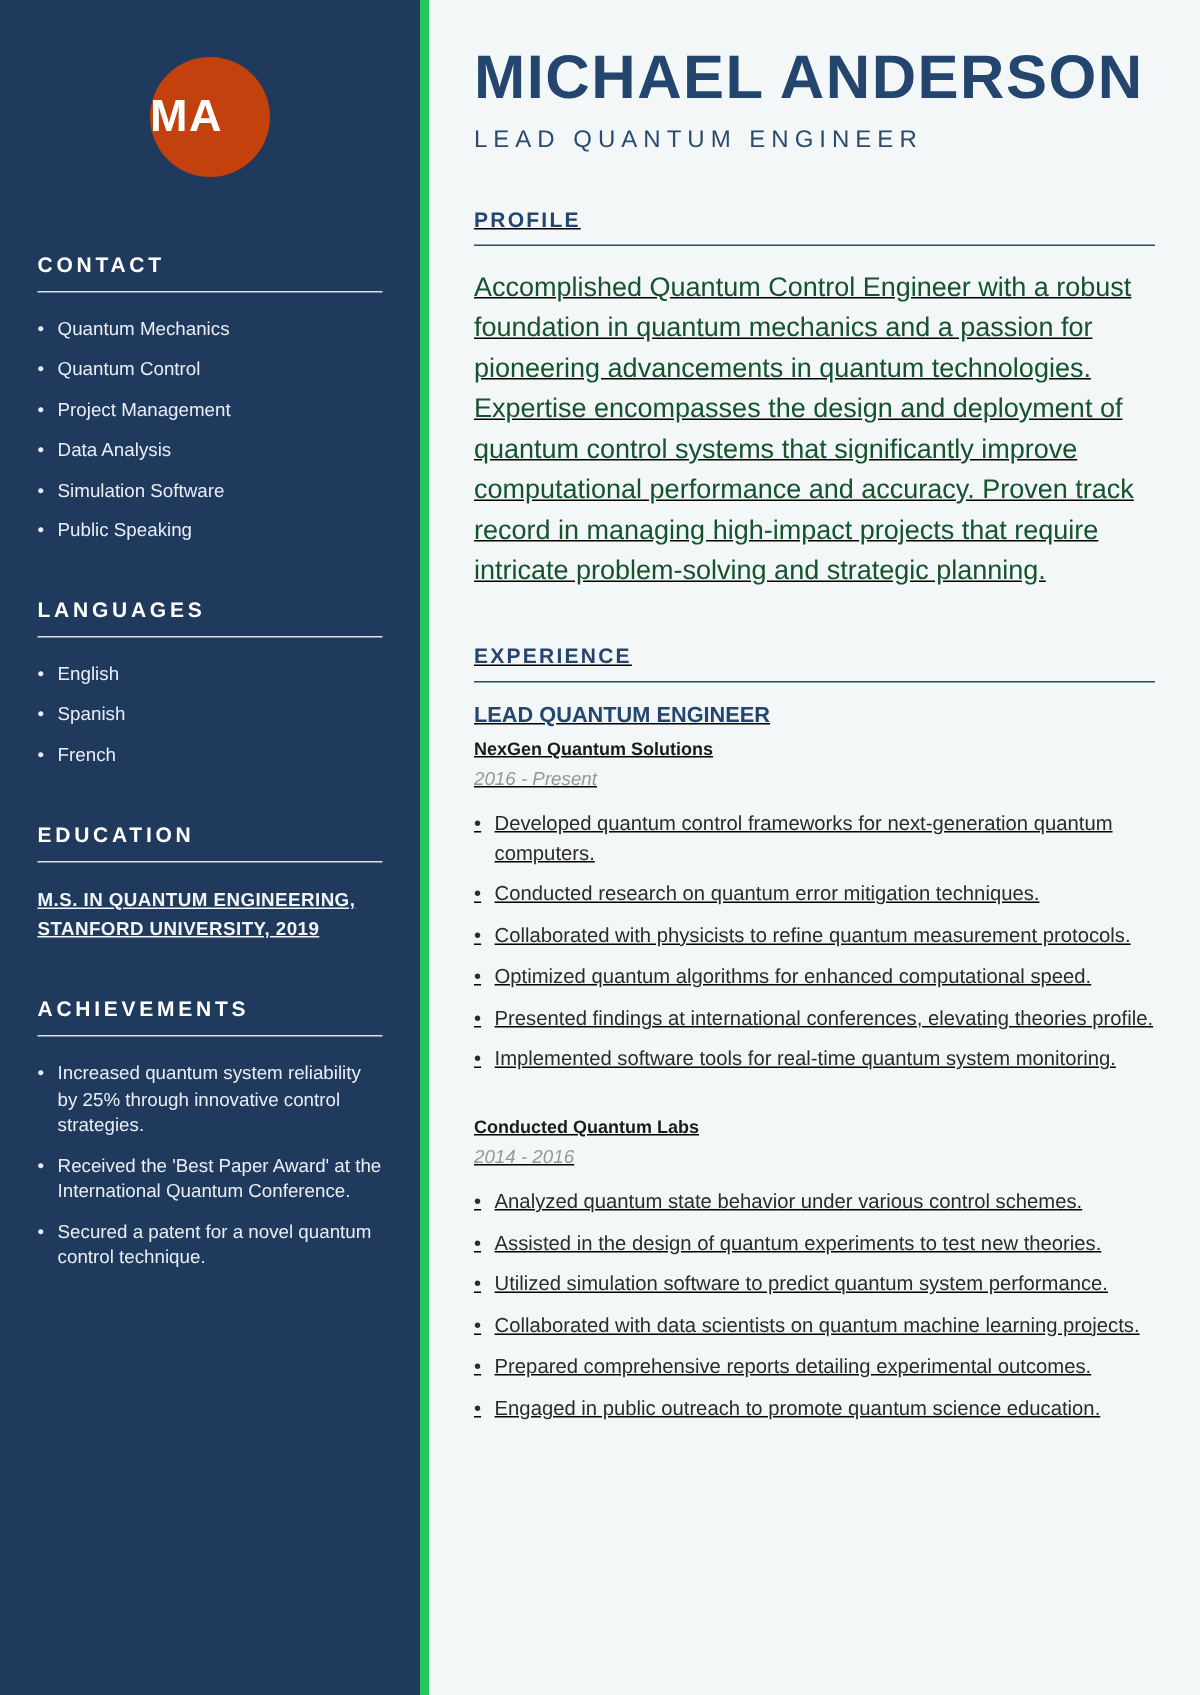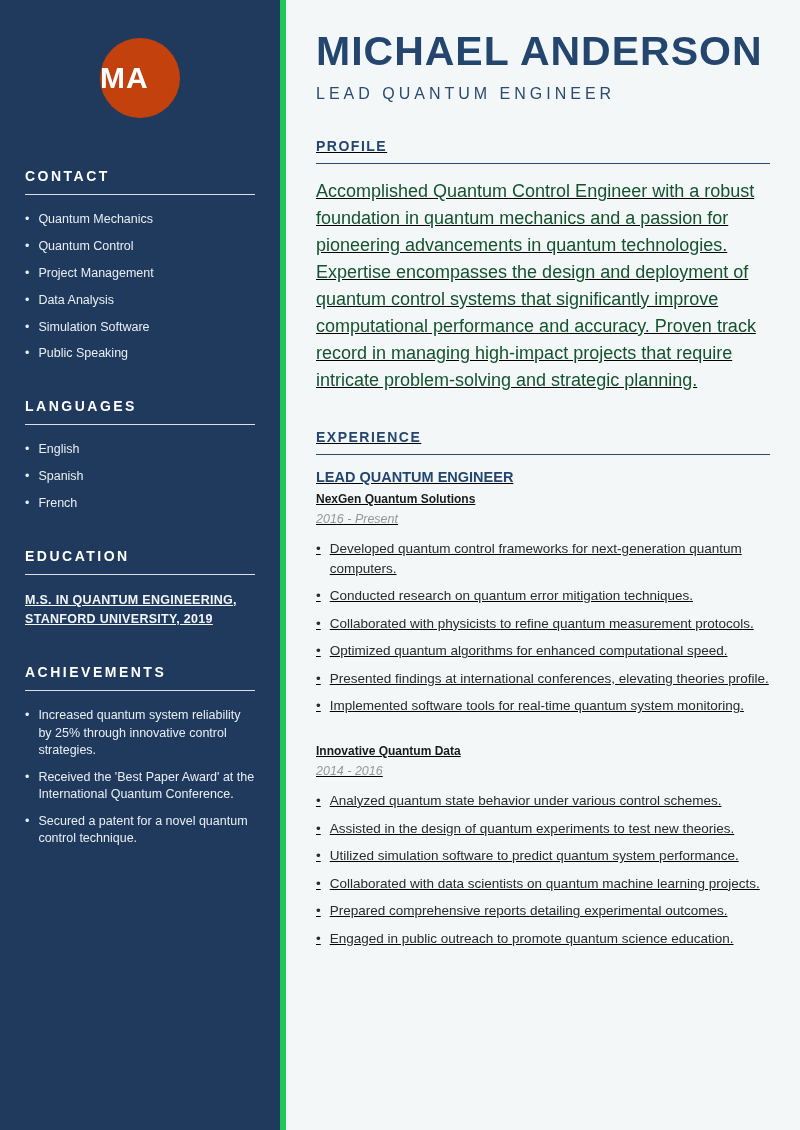--- a/index.html
+++ b/index.html
@@ -260,21 +260,21 @@
               <span>Presented findings at international conferences, elevating theories profile.</span>
             </li>
           <li>
               <span class="bullet">•</span>
               <span>Implemented software tools for real-time quantum system monitoring.</span>
             </li>
         </ul>
       </div>
 
       <div class="job">
-        <div class="job-company">Innovative Quantum Data</div>
+        <div class="job-company">Conducted Quantum Labs</div>
         <div class="job-dates">2014 - 2016</div>
         <ul class="job-bullets">
           <li>
               <span class="bullet">•</span>
               <span>Analyzed quantum state behavior under various control schemes.</span>
             </li>
           <li>
               <span class="bullet">•</span>
               <span>Assisted in the design of quantum experiments to test new theories.</span>
             </li>

